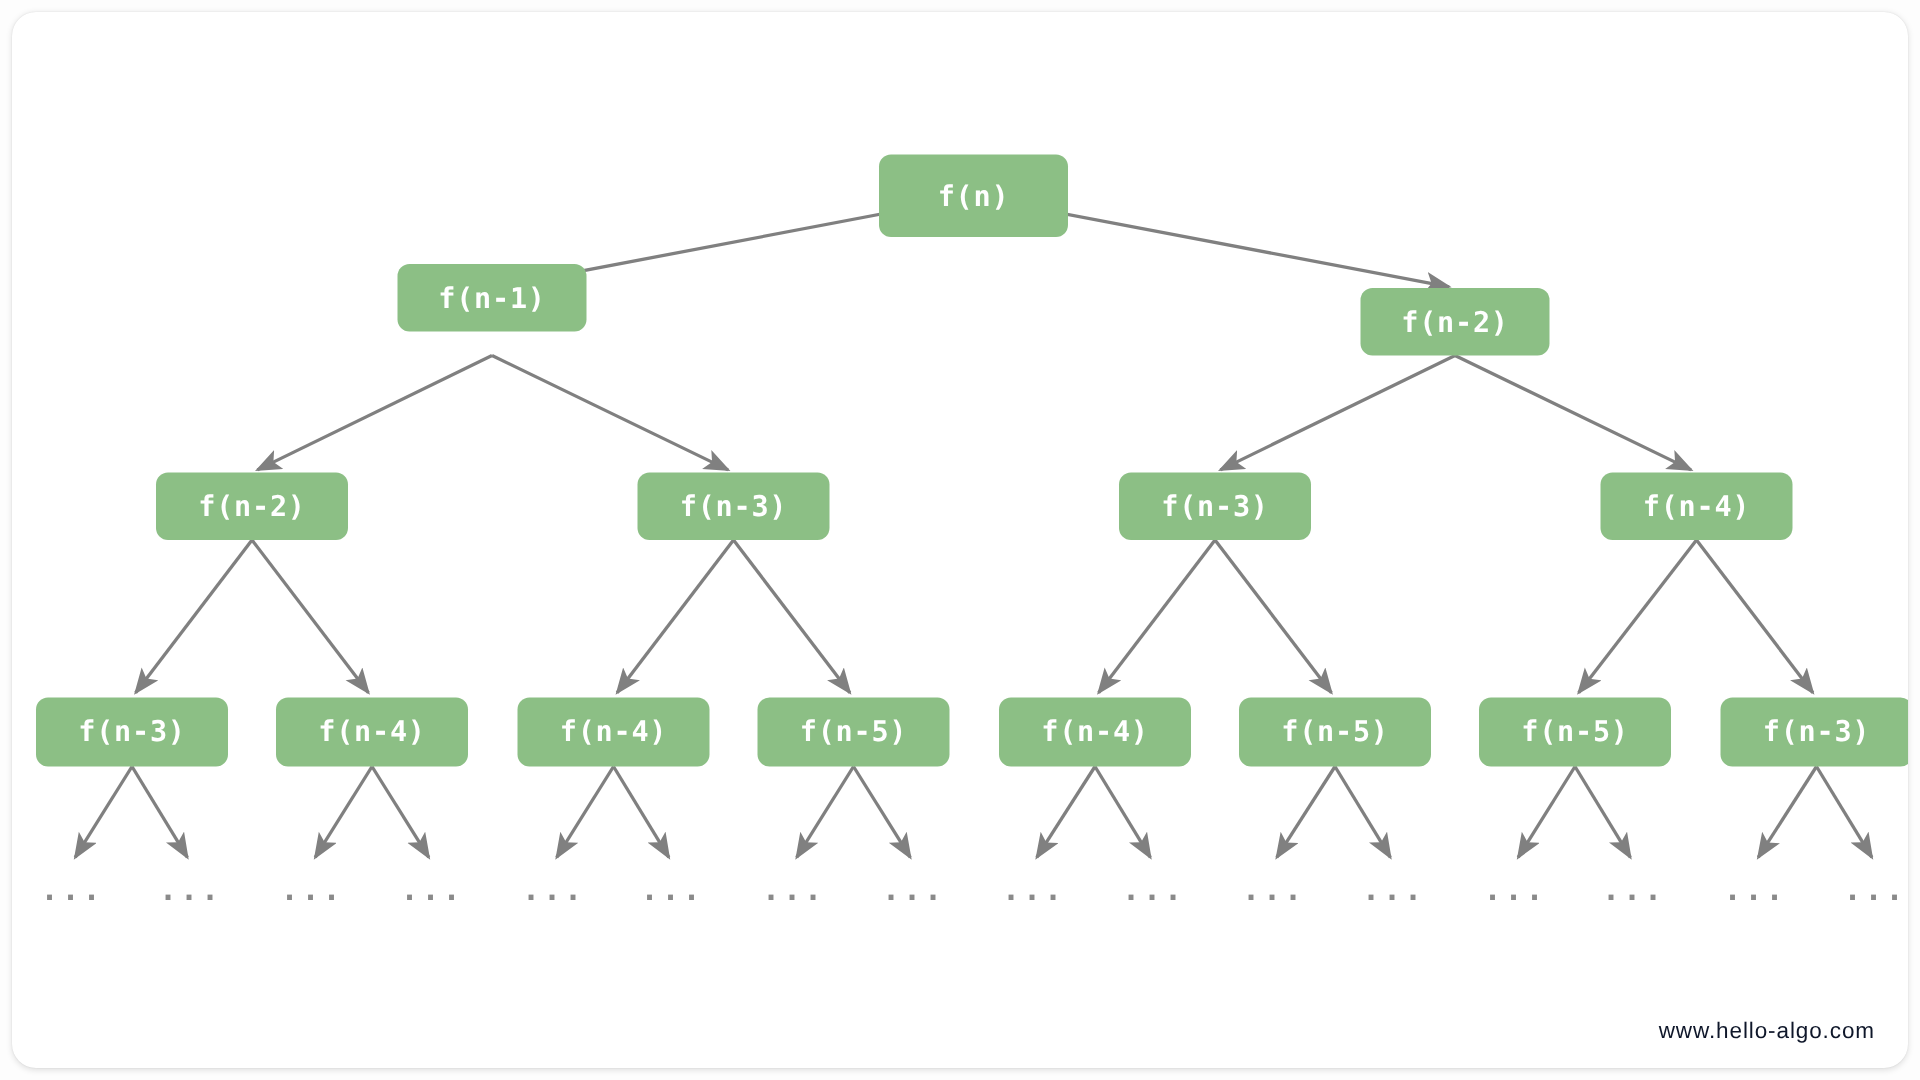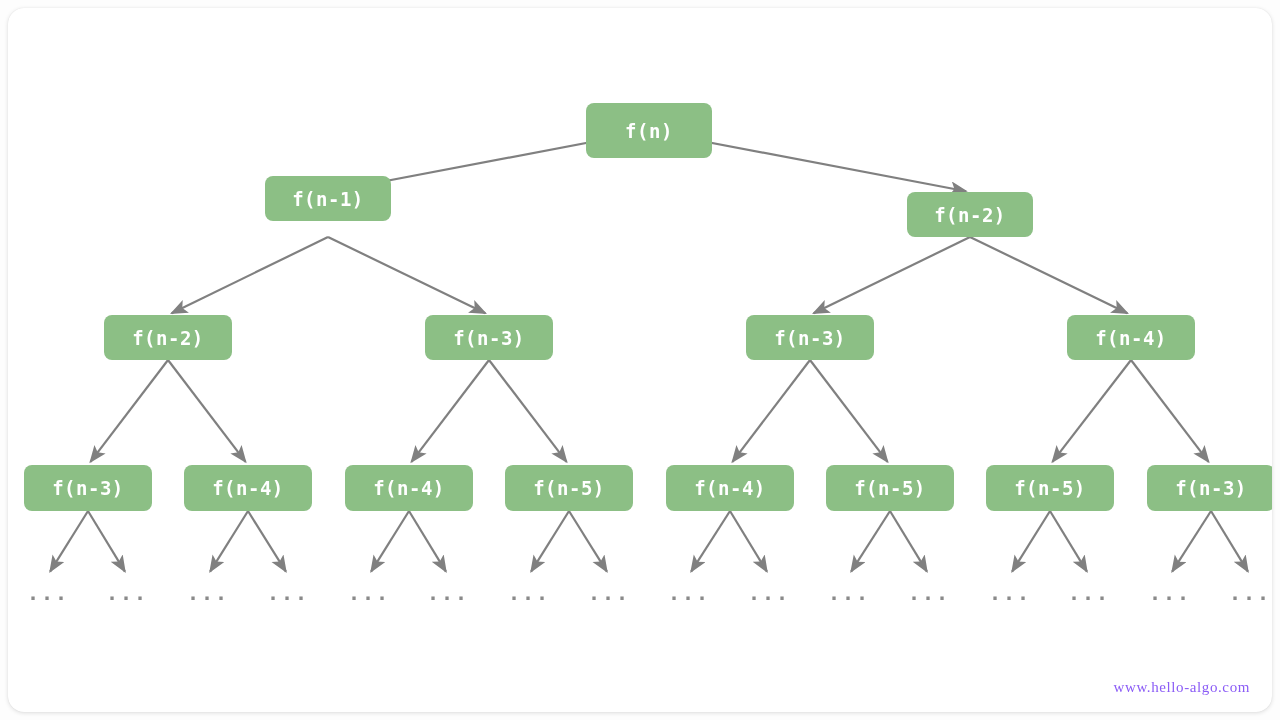--- a/index.html
+++ b/index.html
@@ -77,22 +77,22 @@
     letter-spacing: 2px;
     line-height: 1;
     text-align: center;
     user-select: none;
   }
 
   #watermark {
     position: absolute;
     right: 30px;
     bottom: 24px;
-    color: #8b5cf6;
-    font-family: Liberation Serif, serif;
+    color: #0f172a;
+    font-family: Liberation Sans, sans-serif;
     font-size: 15px;
     letter-spacing: 0.6px;
     user-select: none;
   }
 </style>
 </head>
 <body>
 
 <div id="canvas">
   <div id="card">

